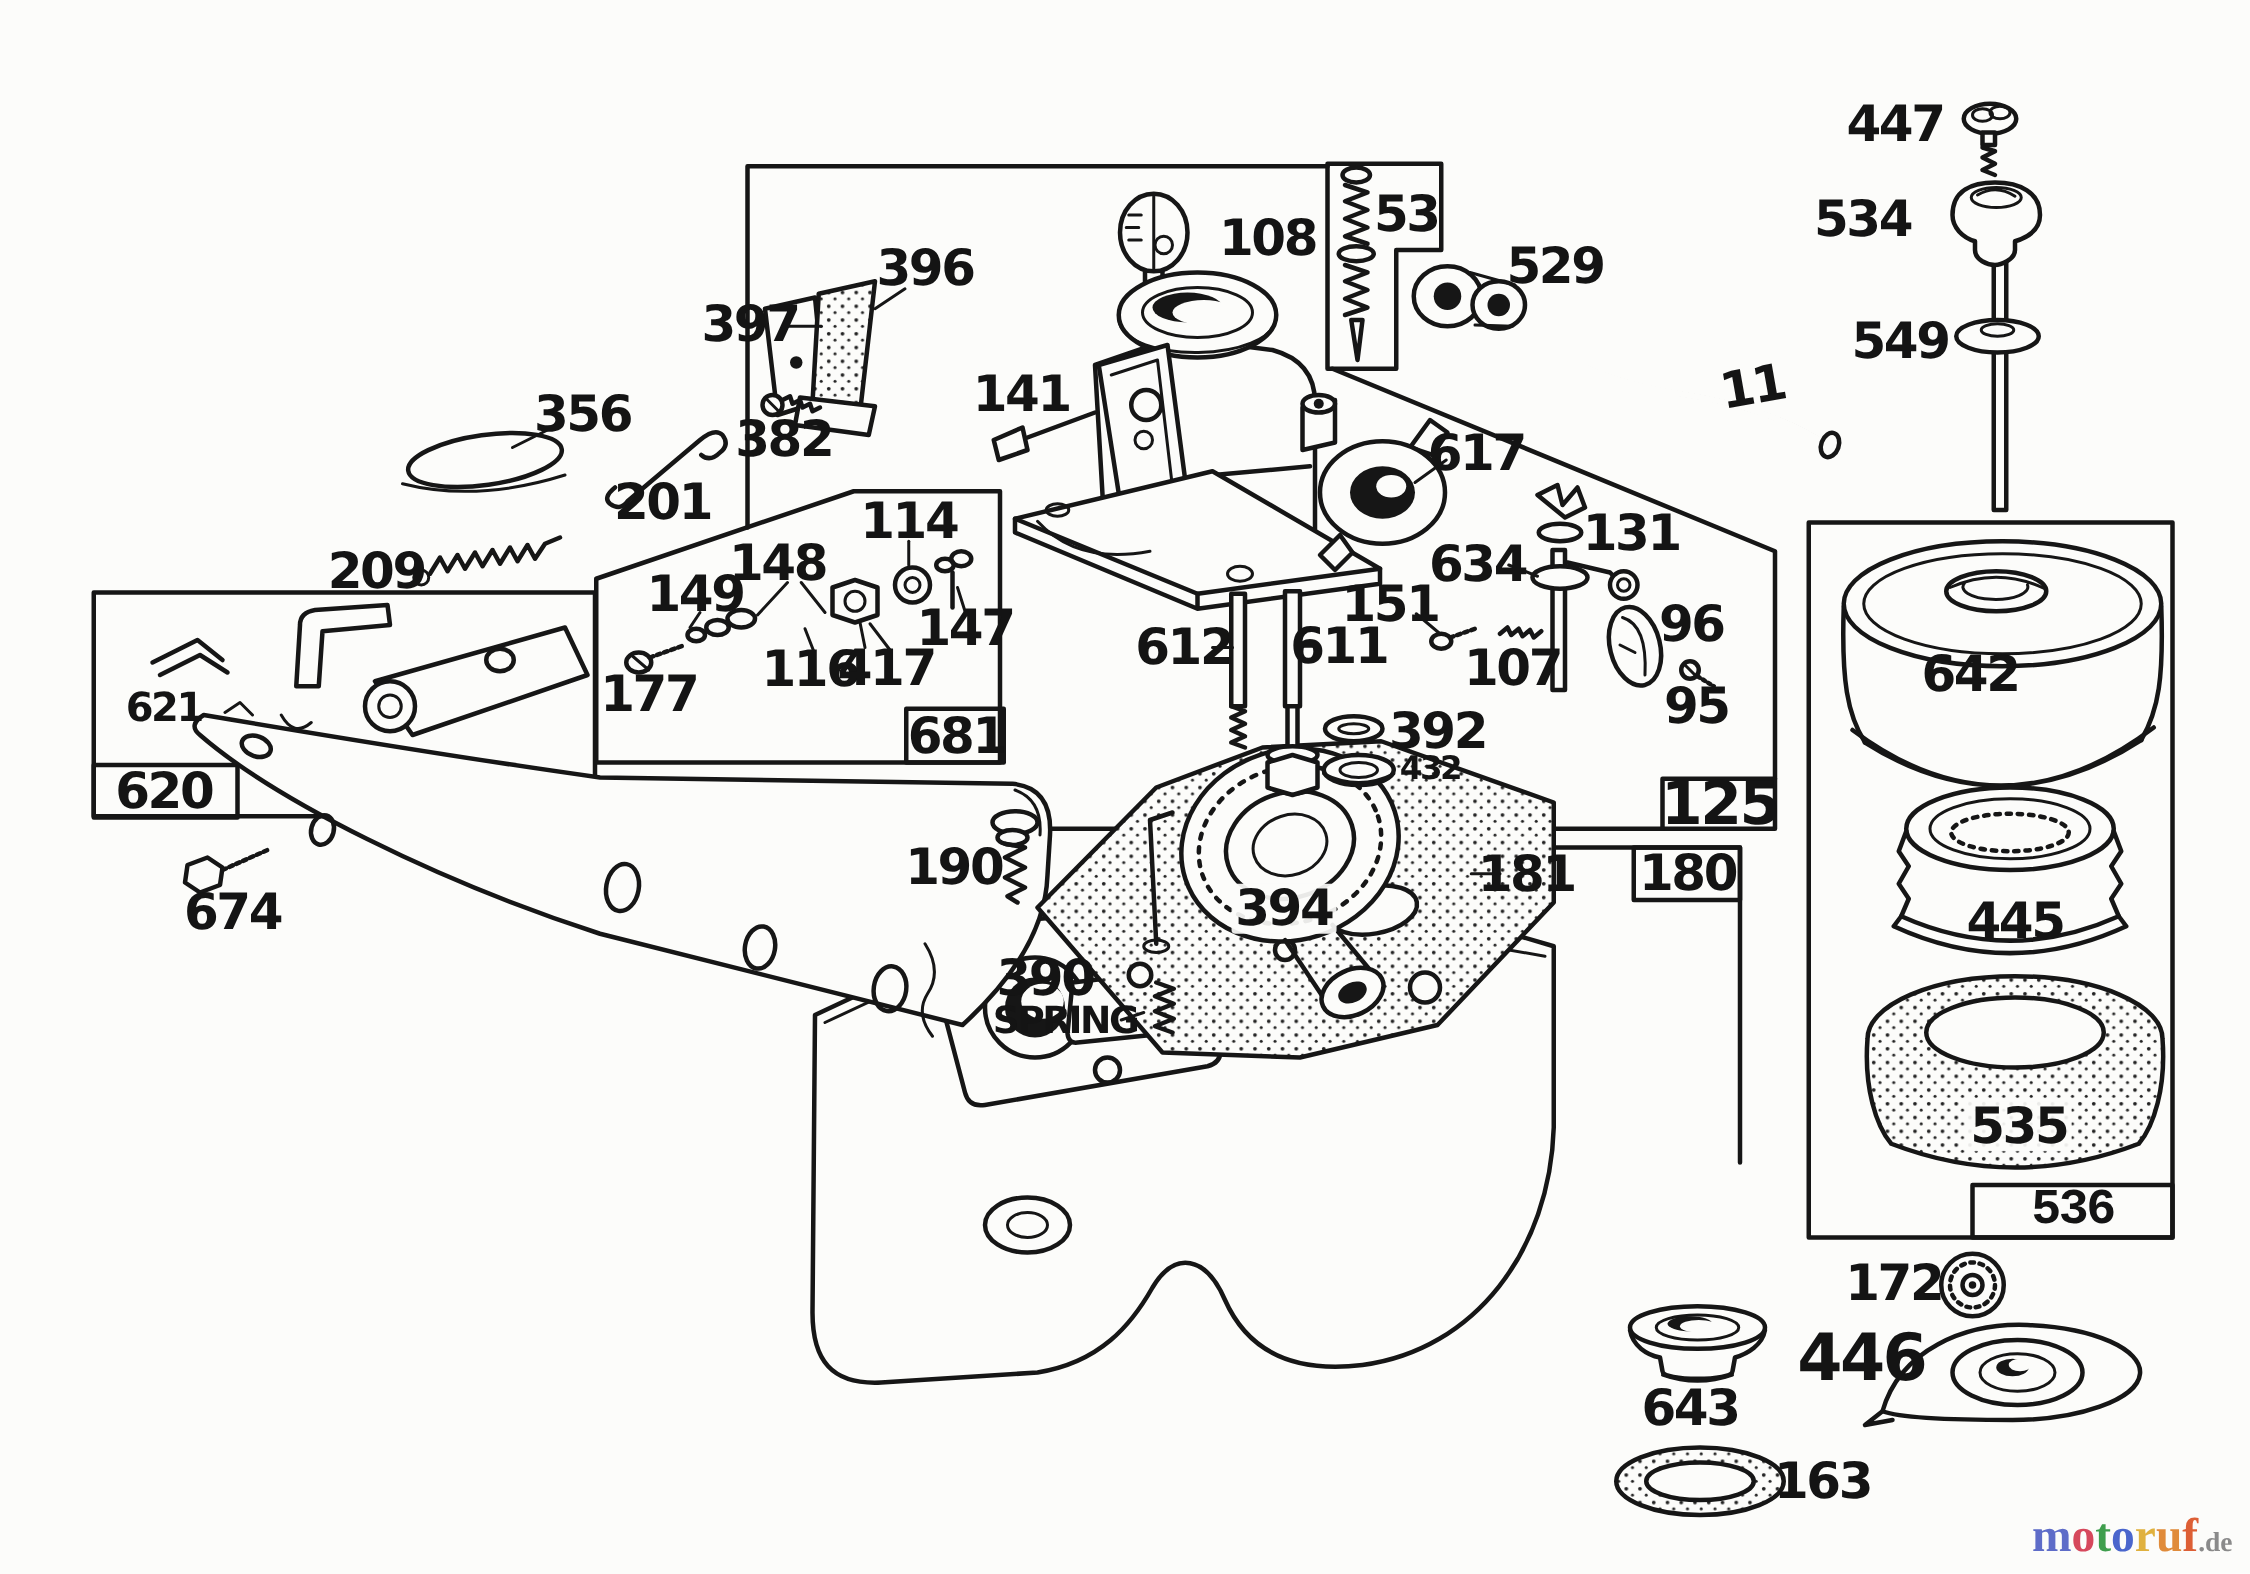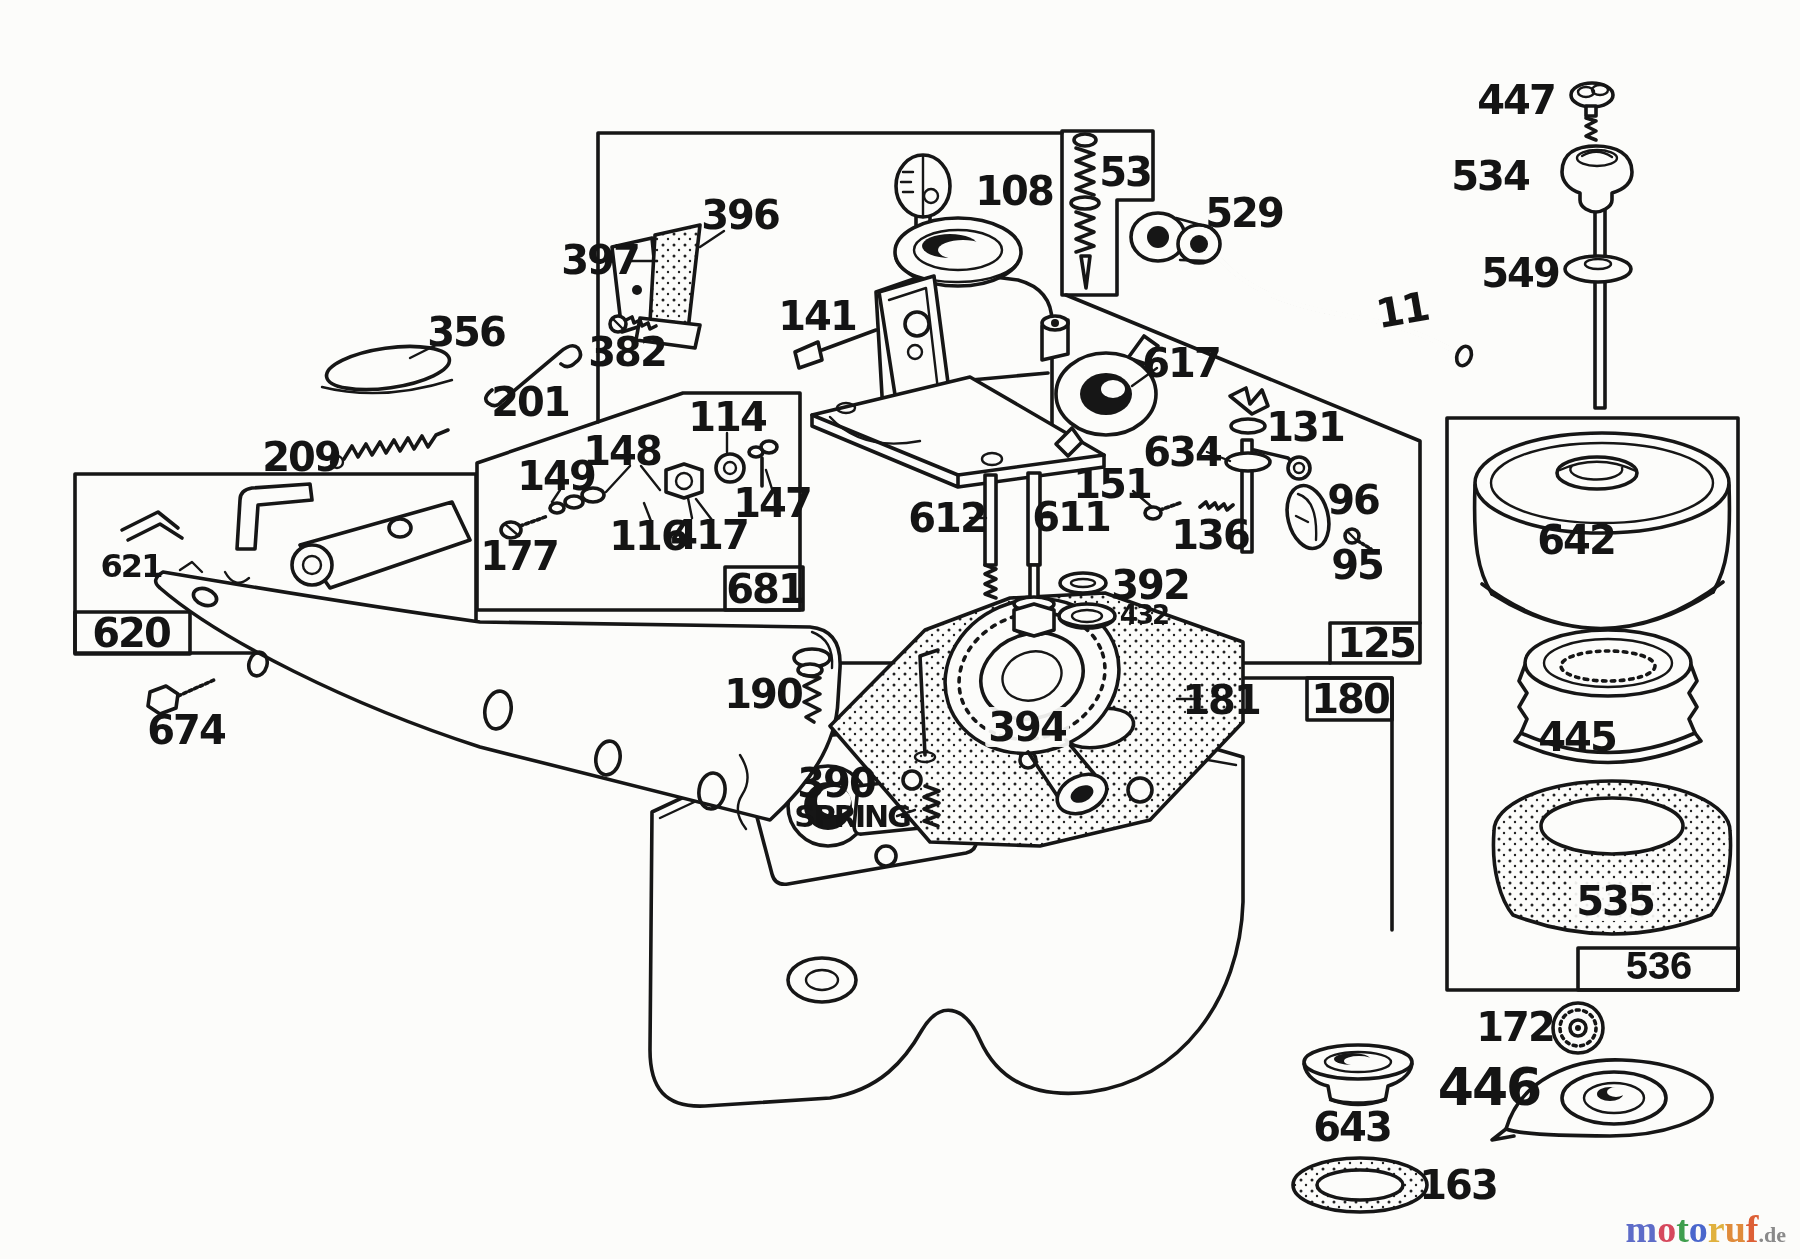--- a/index.html
+++ b/index.html
@@ -367,37 +367,37 @@
       <div class="lbl" style="left: 648px; top: 536px; font-size: 40px; transform: translate(-50%, -50%) rotate(0deg);">116</div>
       <div class="lbl" style="left: 709px; top: 535px; font-size: 40px; transform: translate(-50%, -50%) rotate(0deg);">417</div>
       <div class="lbl" style="left: 519px; top: 556px; font-size: 40px; transform: translate(-50%, -50%) rotate(0deg);">177</div>
       <div class="lbl" style="left: 765px; top: 589px; font-size: 40px; transform: translate(-50%, -50%) rotate(0deg);">681</div>
       <div class="lbl" style="left: 1181px; top: 363px; font-size: 40px; transform: translate(-50%, -50%) rotate(0deg);">617</div>
       <div class="lbl" style="left: 947px; top: 518px; font-size: 40px; transform: translate(-50%, -50%) rotate(0deg);">612</div>
       <div class="lbl" style="left: 1071px; top: 517px; font-size: 40px; transform: translate(-50%, -50%) rotate(0deg);">611</div>
       <div class="lbl" style="left: 1182px; top: 452px; font-size: 40px; transform: translate(-50%, -50%) rotate(0deg);">634</div>
       <div class="lbl" style="left: 1305px; top: 427px; font-size: 40px; transform: translate(-50%, -50%) rotate(0deg);">131</div>
       <div class="lbl" style="left: 1112px; top: 484px; font-size: 40px; transform: translate(-50%, -50%) rotate(0deg);">151</div>
-      <div class="lbl" style="left: 1210px; top: 535px; font-size: 40px; transform: translate(-50%, -50%) rotate(0deg);">136</div>
+      <div class="lbl" style="left: 1210px; top: 535px; font-size: 40px; transform: translate(-50%, -50%) rotate(0deg);">107</div>
       <div class="lbl" style="left: 1353px; top: 500px; font-size: 40px; transform: translate(-50%, -50%) rotate(0deg);">96</div>
       <div class="lbl" style="left: 1357px; top: 565px; font-size: 40px; transform: translate(-50%, -50%) rotate(0deg);">95</div>
       <div class="lbl" style="left: 1150px; top: 585px; font-size: 40px; transform: translate(-50%, -50%) rotate(0deg);">392</div>
       <div class="lbl" style="left: 1144px; top: 615px; font-size: 26px; transform: translate(-50%, -50%) rotate(0deg);">432</div>
-      <div class="lbl" style="left: 1376px; top: 643px; font-size: 40px; transform: translate(-50%, -50%) rotate(0deg); text-align: right;">125</div>
+      <div class="lbl" style="left: 1376px; top: 643px; font-size: 48px; transform: translate(-50%, -50%) rotate(0deg); text-align: right;">125</div>
       <div class="lbl" style="left: 763px; top: 694px; font-size: 40px; transform: translate(-50%, -50%) rotate(0deg);">190</div>
       <div class="lbl bg" style="left: 1027px; top: 727px; font-size: 40px; transform: translate(-50%, -50%) rotate(0deg);">394</div>
       <div class="lbl" style="left: 836px; top: 783px; font-size: 40px; transform: translate(-50%, -50%) rotate(0deg);">390</div>
       <div class="lbl" style="left: 852px; top: 817px; font-size: 30px; transform: translate(-50%, -50%) rotate(0deg);">SPRING</div>
       <div class="lbl" style="left: 1221px; top: 700px; font-size: 40px; transform: translate(-50%, -50%) rotate(0deg);">181</div>
       <div class="lbl" style="left: 1350px; top: 699px; font-size: 40px; transform: translate(-50%, -50%) rotate(0deg);">180</div>
       <div class="lbl" style="left: 131px; top: 633px; font-size: 40px; transform: translate(-50%, -50%) rotate(0deg);">620</div>
       <div class="lbl" style="left: 131px; top: 566px; font-size: 32px; transform: translate(-50%, -50%) rotate(0deg);">621</div>
       <div class="lbl" style="left: 186px; top: 730px; font-size: 40px; transform: translate(-50%, -50%) rotate(0deg);">674</div>
       <div class="lbl" style="left: 1576px; top: 540px; font-size: 40px; transform: translate(-50%, -50%) rotate(0deg);">642</div>
-      <div class="lbl" style="left: 1577px; top: 737px; font-size: 40px; transform: translate(-50%, -50%) rotate(0deg);">445</div>
+      <div class="lbl" style="left: 1612px; top: 737px; font-size: 40px; transform: translate(-50%, -50%) rotate(0deg);">445</div>
       <div class="lbl bg" style="left: 1615px; top: 901px; font-size: 40px; transform: translate(-50%, -50%) rotate(0deg);">535</div>
       <div class="lbl" style="left: 1658px; top: 969px; font-size: 40px; transform: translate(-50%, -50%) rotate(0deg); font-family: Liberation Mono, monospace;">536</div>
       <div class="lbl" style="left: 1352px; top: 1127px; font-size: 40px; transform: translate(-50%, -50%) rotate(0deg);">643</div>
       <div class="lbl" style="left: 1458px; top: 1185px; font-size: 40px; transform: translate(-50%, -50%) rotate(0deg);">163</div>
       <div class="lbl" style="left: 1515px; top: 1027px; font-size: 40px; transform: translate(-50%, -50%) rotate(0deg);">172</div>
       <div class="lbl" style="left: 1489px; top: 1087px; font-size: 52px; transform: translate(-50%, -50%) rotate(0deg);">446</div>
     </div>
 
 <div class="wm">
   <span id="wm-letters"><span style="color: rgb(94, 108, 200);">m</span><span style="color: rgb(214, 72, 92);">o</span><span style="color: rgb(63, 158, 77);">t</span><span style="color: rgb(74, 102, 204);">o</span><span style="color: rgb(224, 177, 62);">r</span><span style="color: rgb(224, 139, 58);">u</span><span style="color: rgb(221, 95, 53);">f</span></span><span class="suffix">.de</span>

